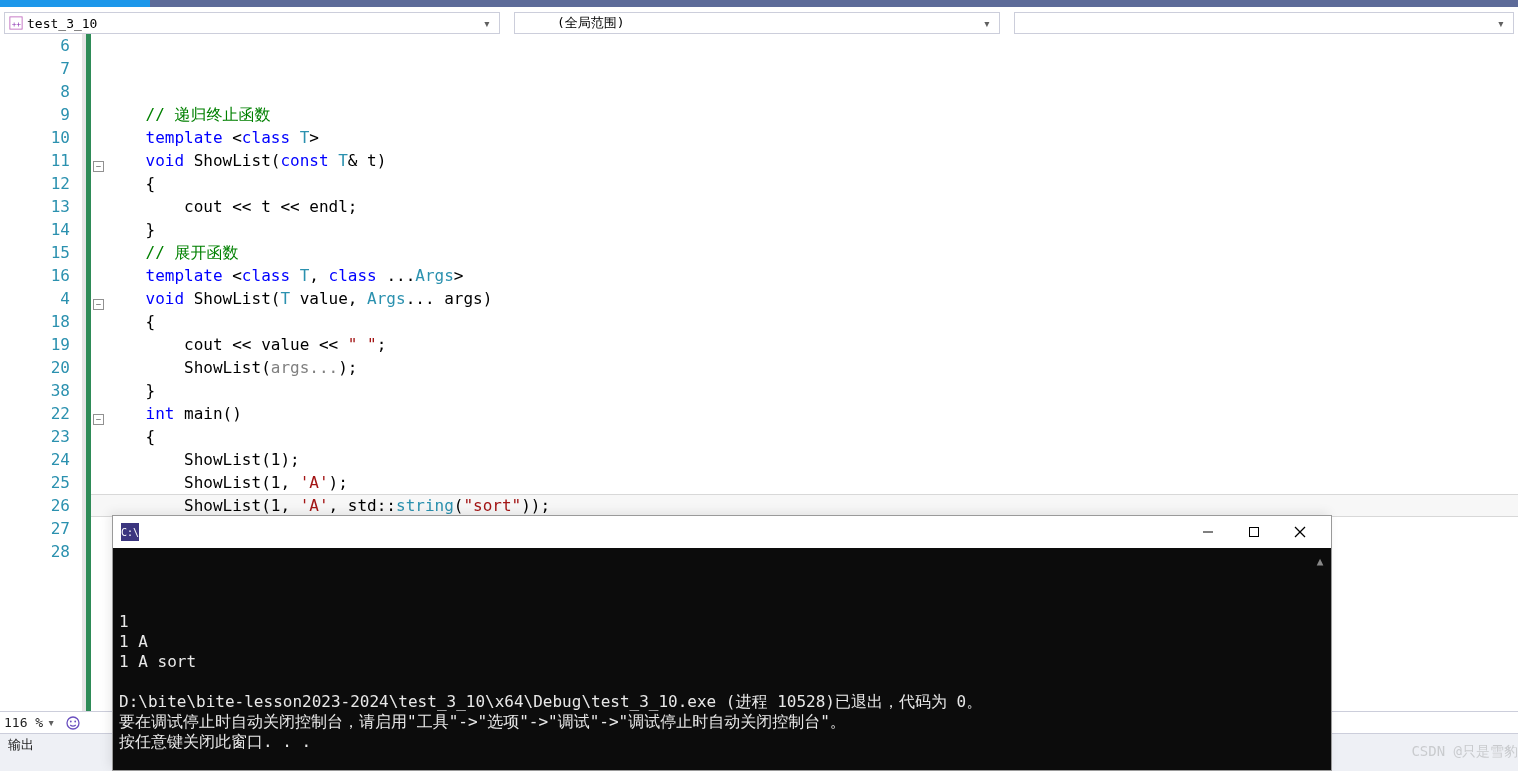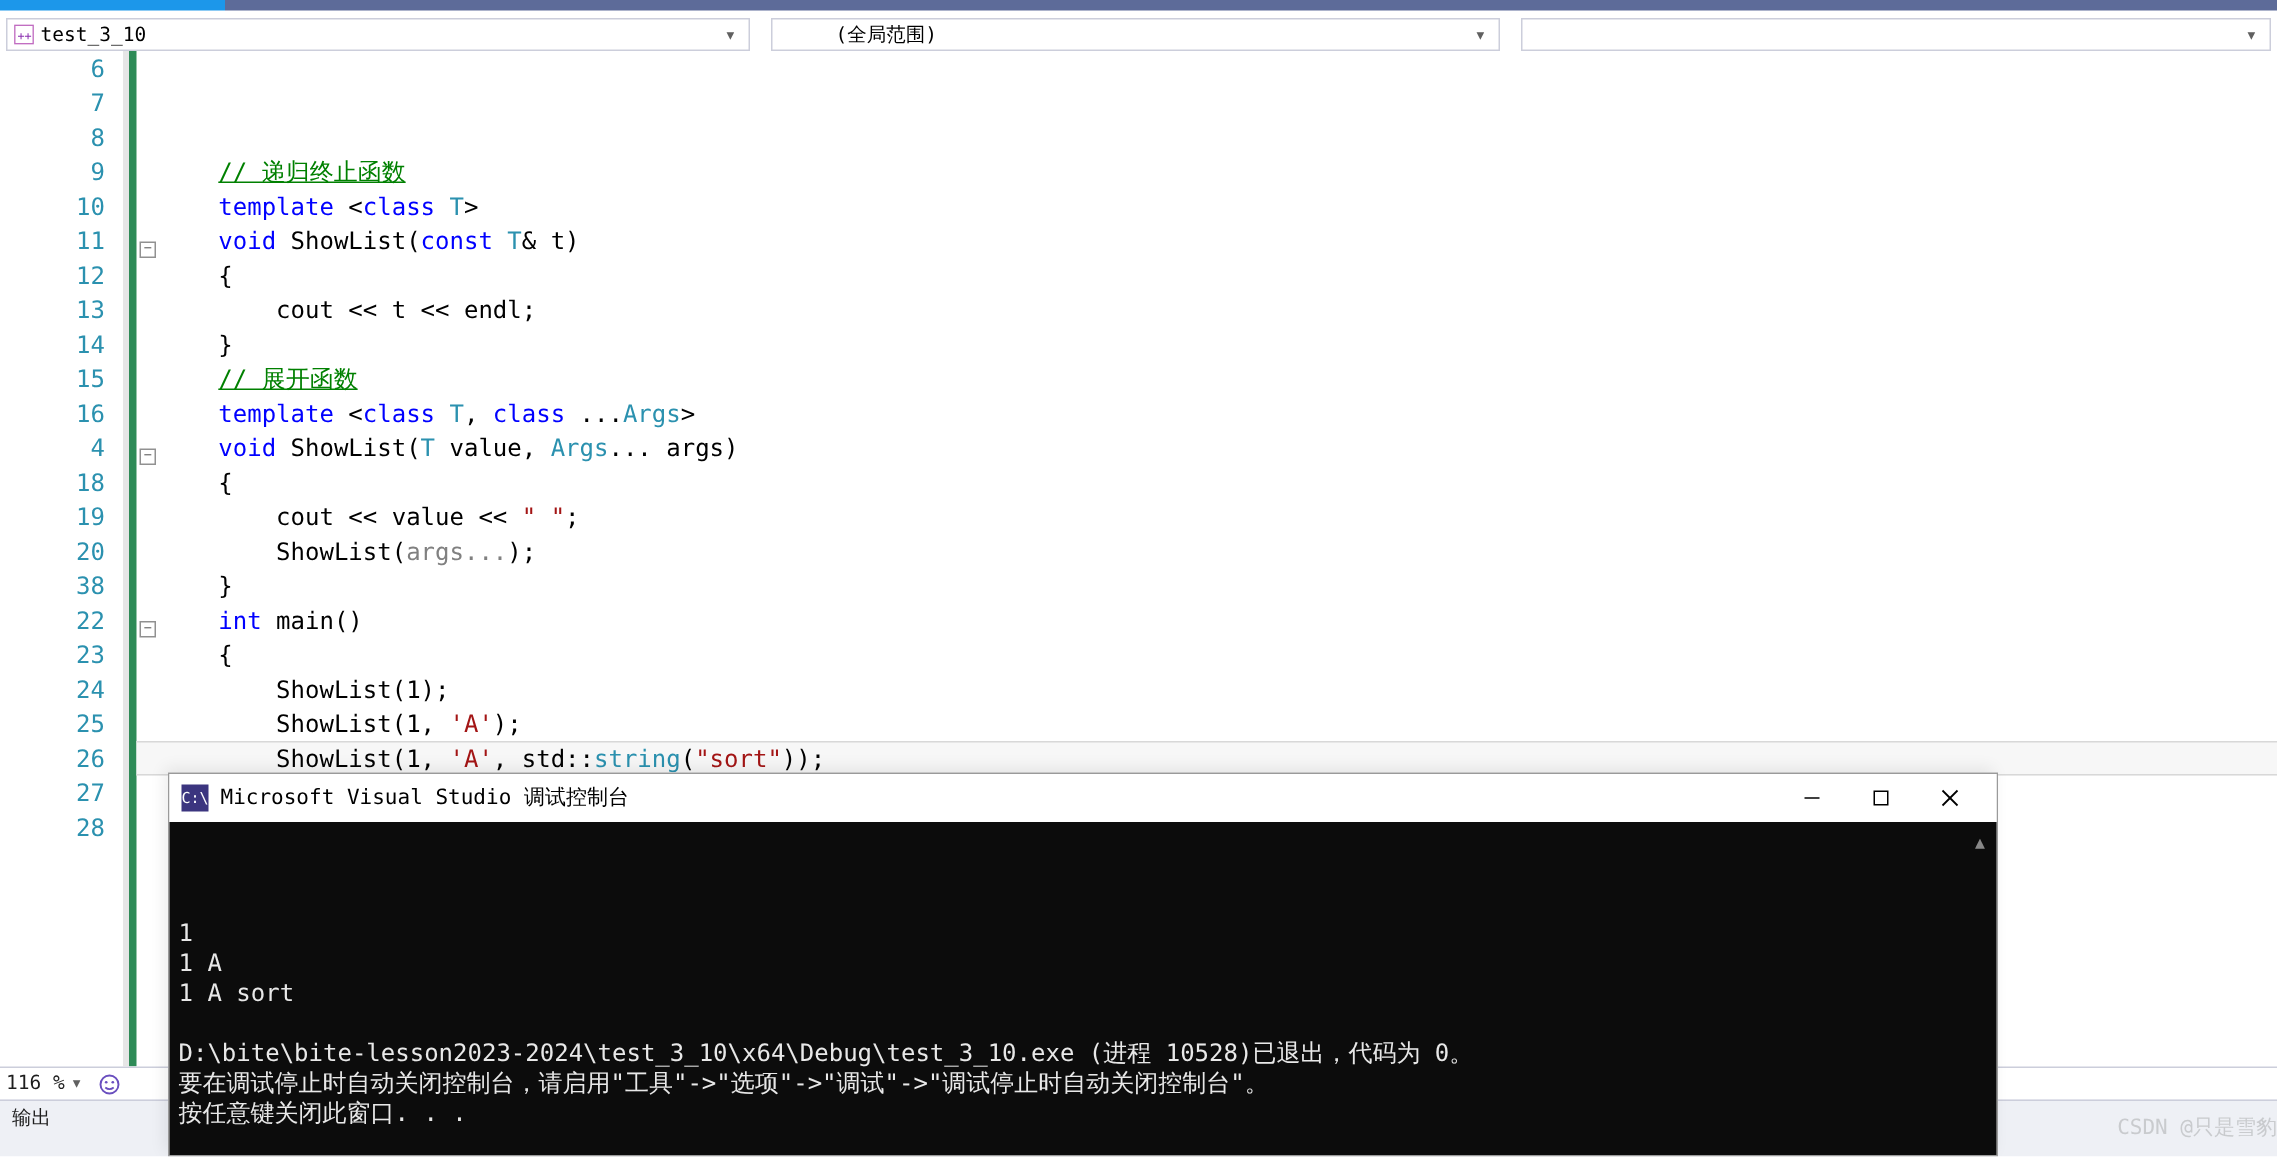--- a/index.html
+++ b/index.html
@@ -111,21 +111,21 @@
     display: flex; align-items: center; justify-content: center;
     font-size: 9px;
     color: #666;
     cursor: pointer;
   }
   .fold-col {
     width: 14px;
     position: relative;
   }
   .c-blue   { color: #0000ff; }
-  .c-green  { color: #008000; text-decoration: underline; }
+  .c-green  { color: #008000; }
   .c-brown  { color: #a31515; }
   .c-gray   { color: #808080; }
   .c-black  { color: #000000; }
   .c-type   { color: #2b91af; }
   .cursor-line {
     position: absolute;
     left: 82px; right: 0;
     height: 23px;
     border: 1px solid #d8d8d8;
     border-left: none; border-right: none;
@@ -336,21 +336,20 @@
 
 <div class="output-panel">
   <div class="output-title">输出</div>
 </div>
 
 <div class="watermark">CSDN @只是雪豹</div>
 
 <div class="console-window">
   <div class="console-titlebar">
     <span class="appicon">C:\</span>
-    <span>Microsoft Visual Studio 调试控制台</span>
     <div class="win-controls">
       <div class="win-btn">
         <svg width="12" height="12" viewBox="0 0 12 12">
             <line x1="1" y1="6" x2="11" y2="6" stroke="#000" stroke-width="1"></line>
           </svg>
       </div>
       <div class="win-btn">
         <svg width="12" height="12" viewBox="0 0 12 12">
             <rect x="1.5" y="1.5" width="9" height="9" fill="none" stroke="#000" stroke-width="1"></rect>
           </svg>

